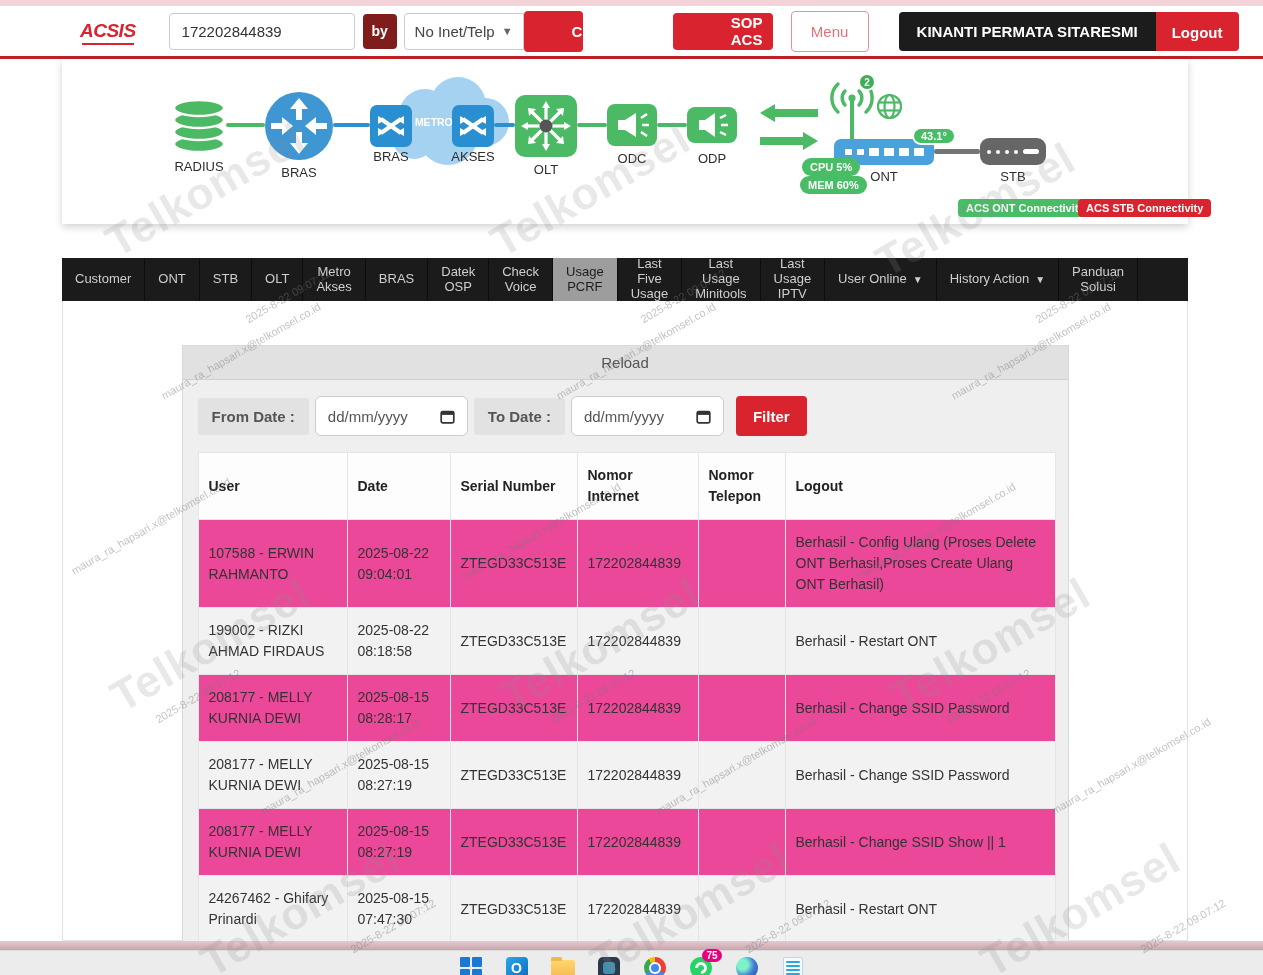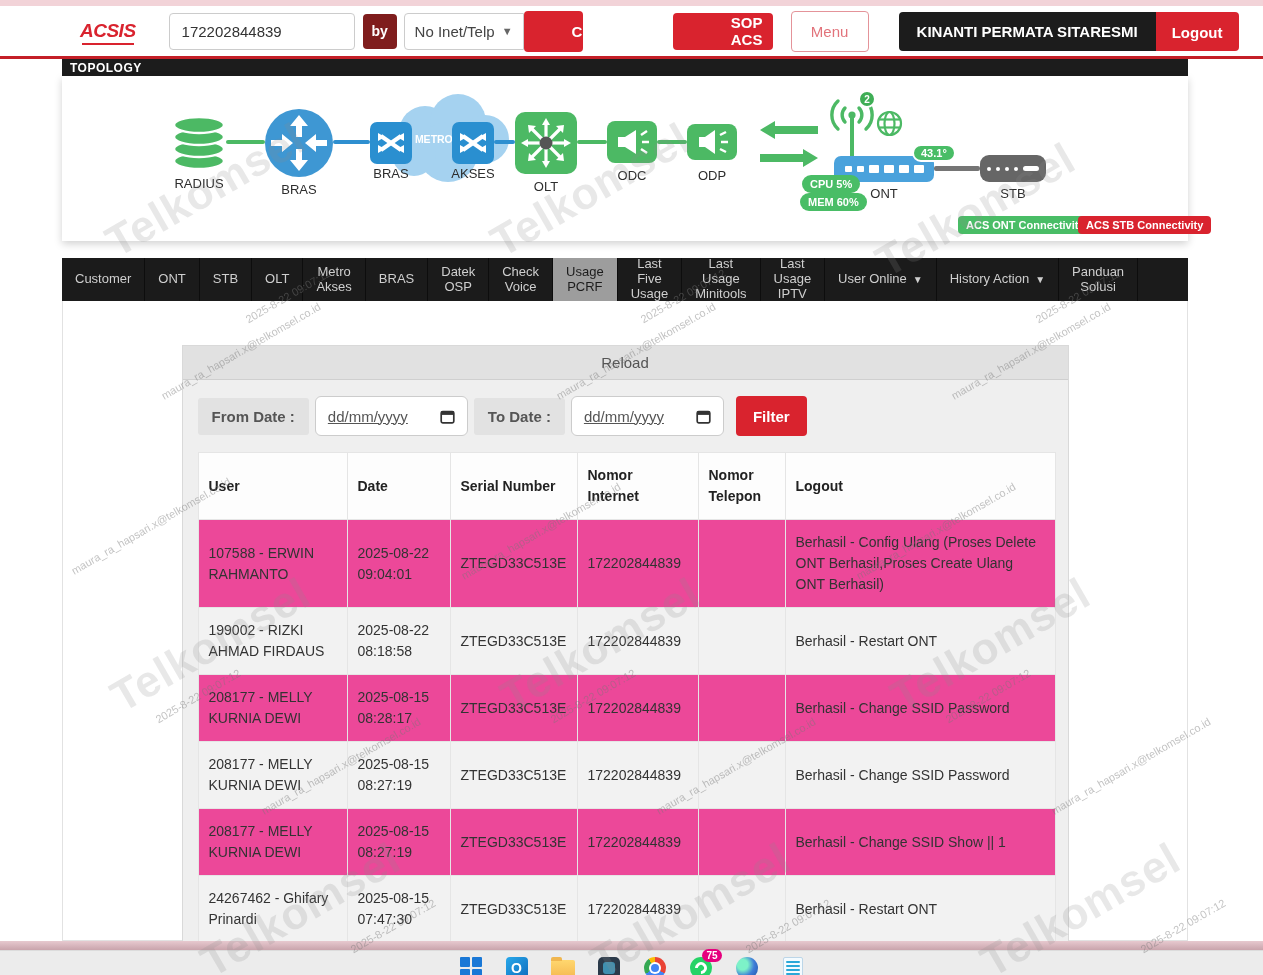--- a/index.html
+++ b/index.html
@@ -79,21 +79,21 @@
     border:1px solid #e2e2e2; border-top:none; }
   .panel { width:887px; margin:44px auto 0; border:1px solid #d9d9d9; background:#efefef; }
   .panel-header { background:#e1e1e1; border-bottom:1px solid #cfcfcf; text-align:center; color:#555;
     font-size:15px; padding:8px 0; cursor:pointer; }
   .panel-body { padding:16px 15px; }
   .filter-row { display:flex; align-items:center; }
   .flabel { background:#e2e2e2; color:#555; font-size:15px; font-weight:bold; padding:10px 14px;
     border-radius:3px; white-space:nowrap; }
   .dateinput { margin-left:6px; width:153px; height:40px; background:#fff; border:1px solid #ccc;
     border-radius:6px; display:flex; align-items:center; justify-content:space-between; padding:0 12px;
-    color:#555; font-size:15px; cursor:pointer;text-decoration:underline; }
+    color:#555; font-size:15px; cursor:pointer; }
   .flabel.second { margin-left:6px; }
   .btn-filter { margin-left:12px; height:40px; padding:0 17px; border-radius:4px; font-size:15px; }
 
   
   table.log { width:857px; margin-top:16px; border-collapse:collapse; background:#ec4899;
     border:1px solid #e3e3e3; table-layout:fixed; }
   table.log th, table.log td { border:1px solid #e5e5e5; padding:12px 10px; font-size:14px; color:#333;
     text-align:left; vertical-align:middle; line-height:1.5; word-wrap:break-word; }
   table.log th { font-weight:bold; color:#222; background:#fdfdfd; }
   table.log tr:nth-child(even) td { background:#f2f2f2; }
@@ -151,21 +151,20 @@
     <button class="btn btn-red btn-sop">SOP ACS</button>
     <button class="btn btn-menu">Menu</button>
     <div class="user-group">
       <button class="btn btn-user">KINANTI PERMATA SITARESMI</button>
       <button class="btn btn-red btn-logout">Logout</button>
     </div>
   </header>
   <div class="red-line"></div>
 
   <section class="topo">
-    <div class="topo-header">TOPOLOGY</div>
     <div class="topo-body">
 
       <svg class="tnode" style="left:110px;top:39px;" width="54" height="56" viewBox="0 0 54 56">
         <g fill="#4cb964" stroke="#fff" stroke-width="2.5">
           <ellipse cx="27" cy="46" rx="25" ry="8"></ellipse>
           <ellipse cx="27" cy="34" rx="25" ry="8"></ellipse>
           <ellipse cx="27" cy="22" rx="25" ry="8"></ellipse>
           <ellipse cx="27" cy="10" rx="25" ry="8"></ellipse>
         </g>
       </svg>

